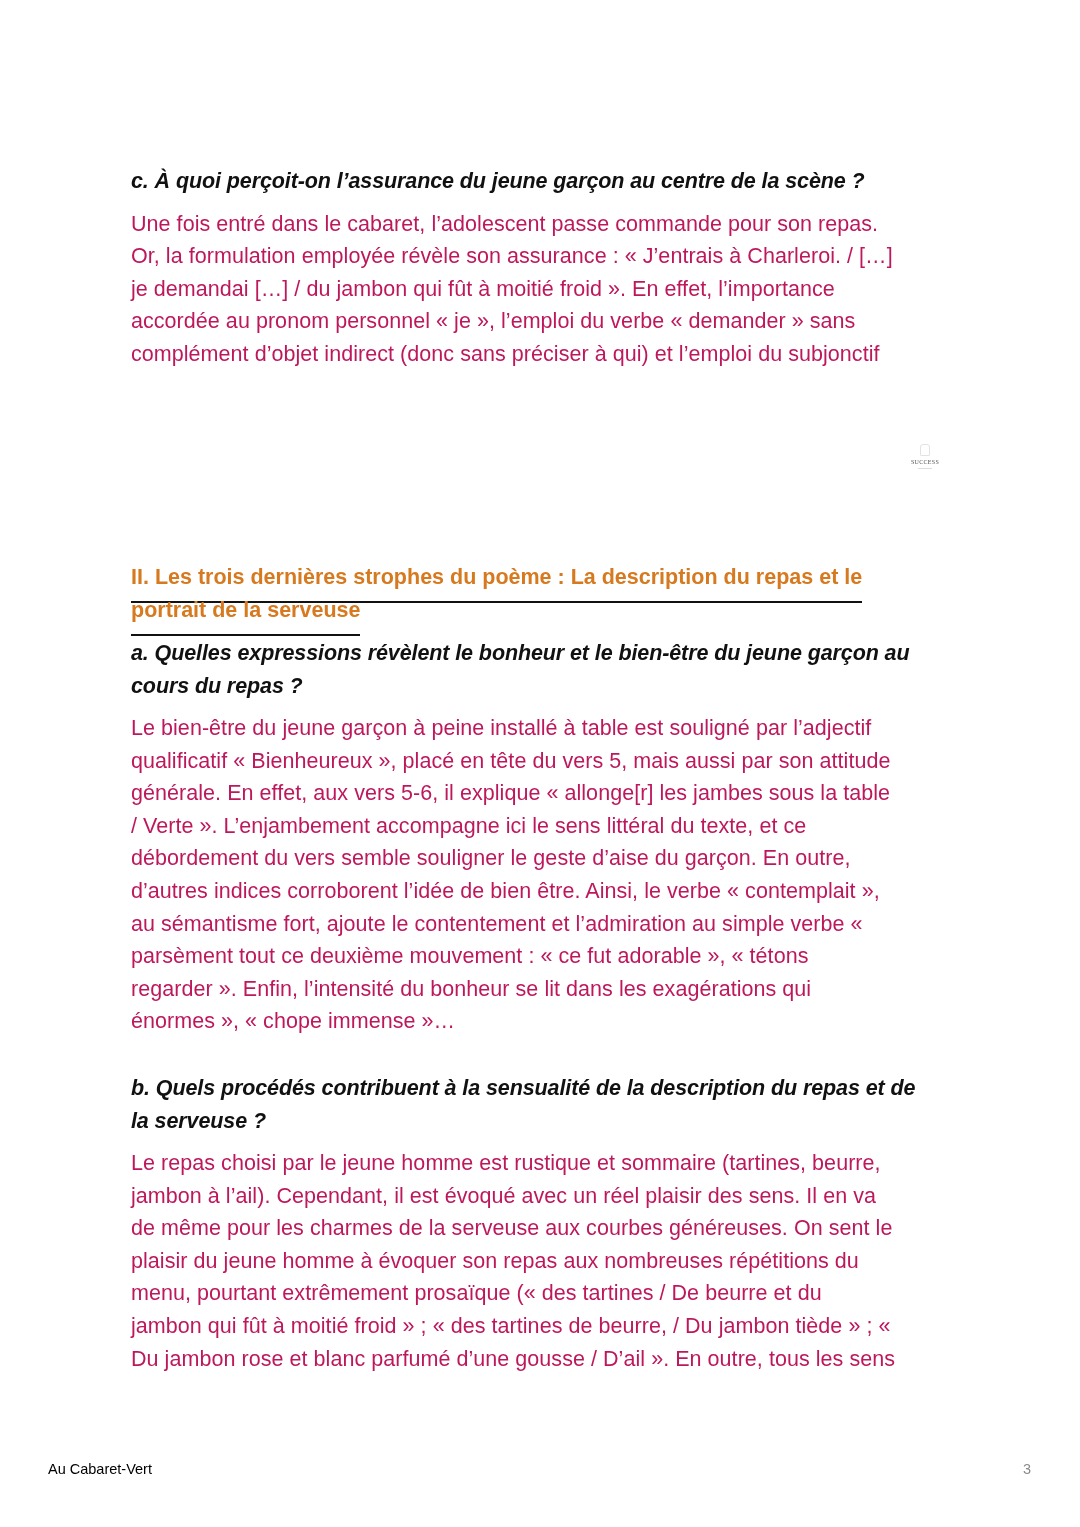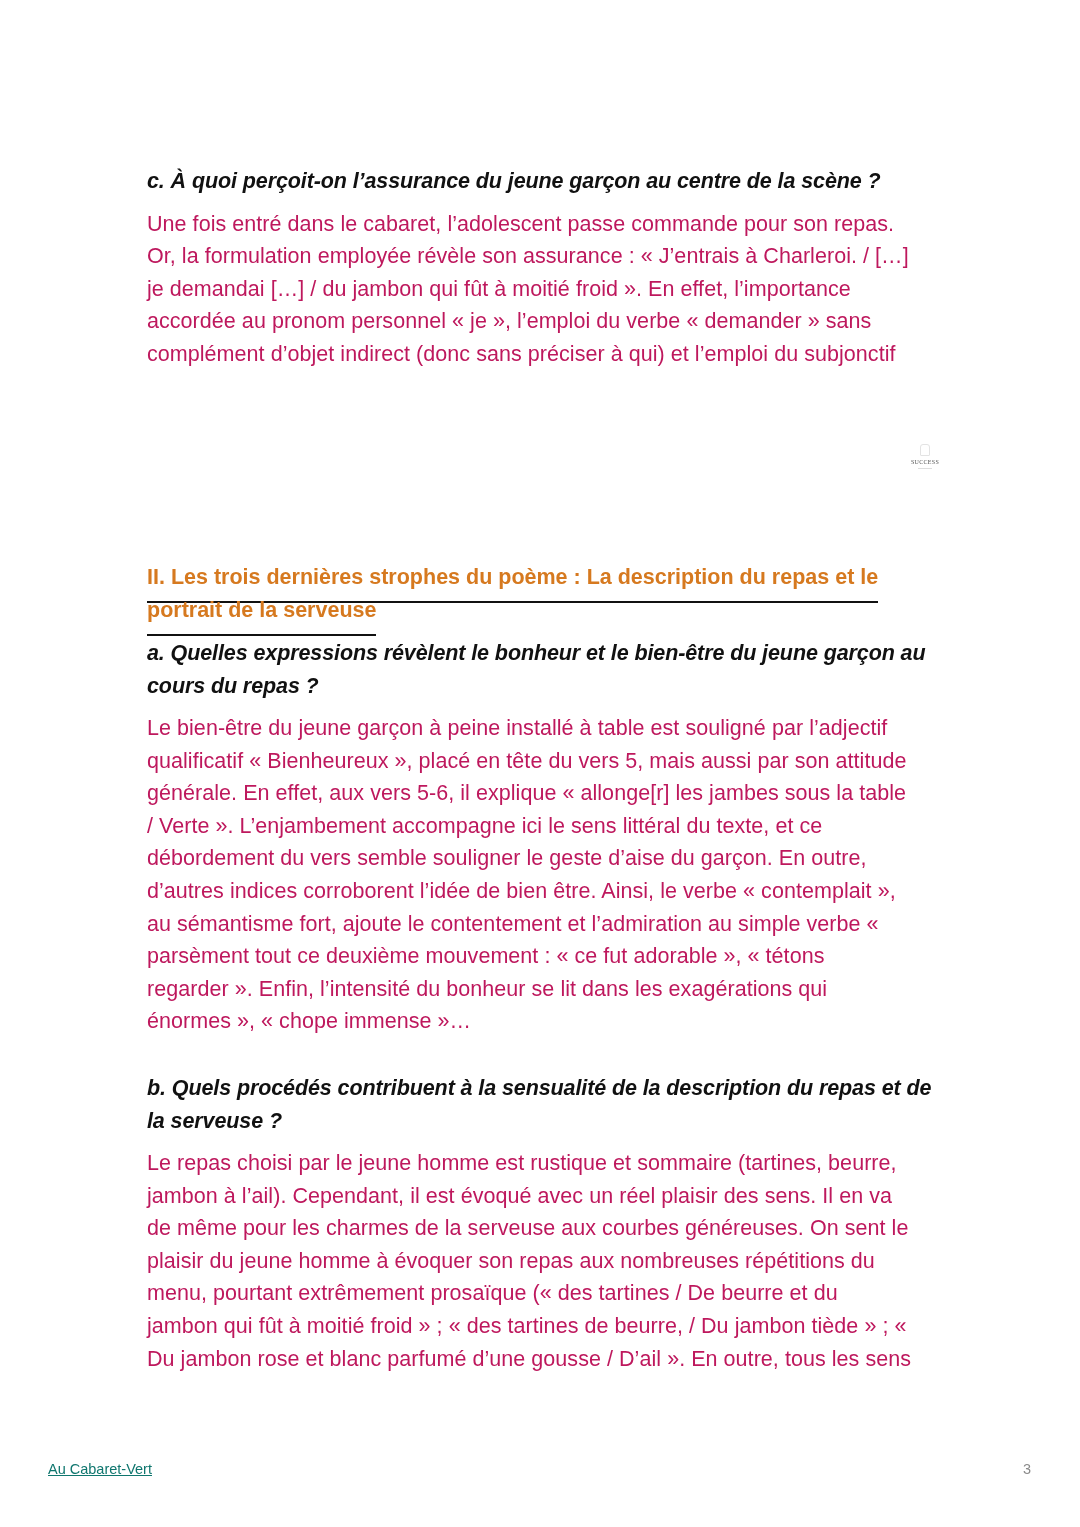--- a/index.html
+++ b/index.html
@@ -18,21 +18,20 @@
     .page {
       position: absolute;
       left: 0; top: 0;
       width: 1080px;
       height: 1527px;
     }
     .content {
       position: absolute;
       left: 131px;
       width: 830px;
-      margin-left: 16px;
     }
     .question {
       font-weight: bold;
       font-style: italic;
       font-size: 21.5px;
       line-height: 32.5px;
       margin: 0;
       color: #111111;
       letter-spacing: -0.1px;
     }
@@ -84,22 +83,21 @@
       width: 14px;
       height: 1px;
       margin: 2px auto 0;
       background: #dddddd;
     }
     .footer-left {
       position: absolute;
       left: 48px;
       top: 1461px;
       font-size: 14.5px;
-      color: #0f766e;
-      text-decoration: underline;
+      color: #000000;
     }
     .footer-right {
       position: absolute;
       left: 1023px;
       top: 1461px;
       font-size: 14.5px;
       color: #8a8a8a;
     }
   </style>
 </head>

